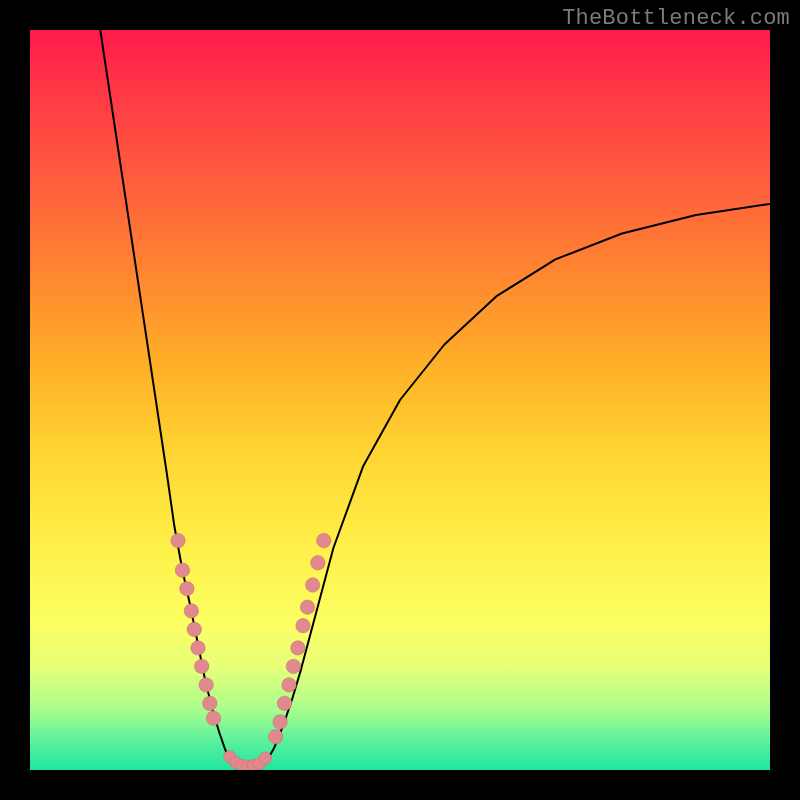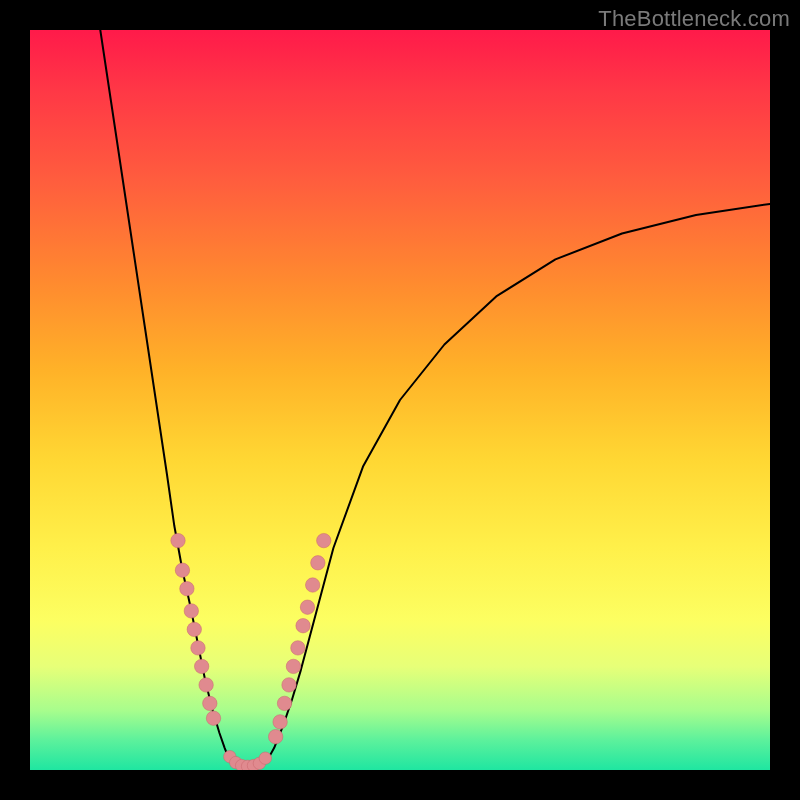--- a/index.html
+++ b/index.html
@@ -45,20 +45,21 @@
     );
   }
   .watermark {
     position: absolute;
     top: 6px;
     right: 10px;
     color: #7a7a7a;
     font-size: 22px;
     letter-spacing: 0.2px;
     user-select: none;
+    font-family: Liberation Mono, monospace;
   }
   svg.curve {
     position: absolute;
     left: 0; top: 0;
     width: 740px; height: 740px;
     overflow: visible;
   }
   .dot {
     fill: #e08a8f;
     stroke: #c9676d;

